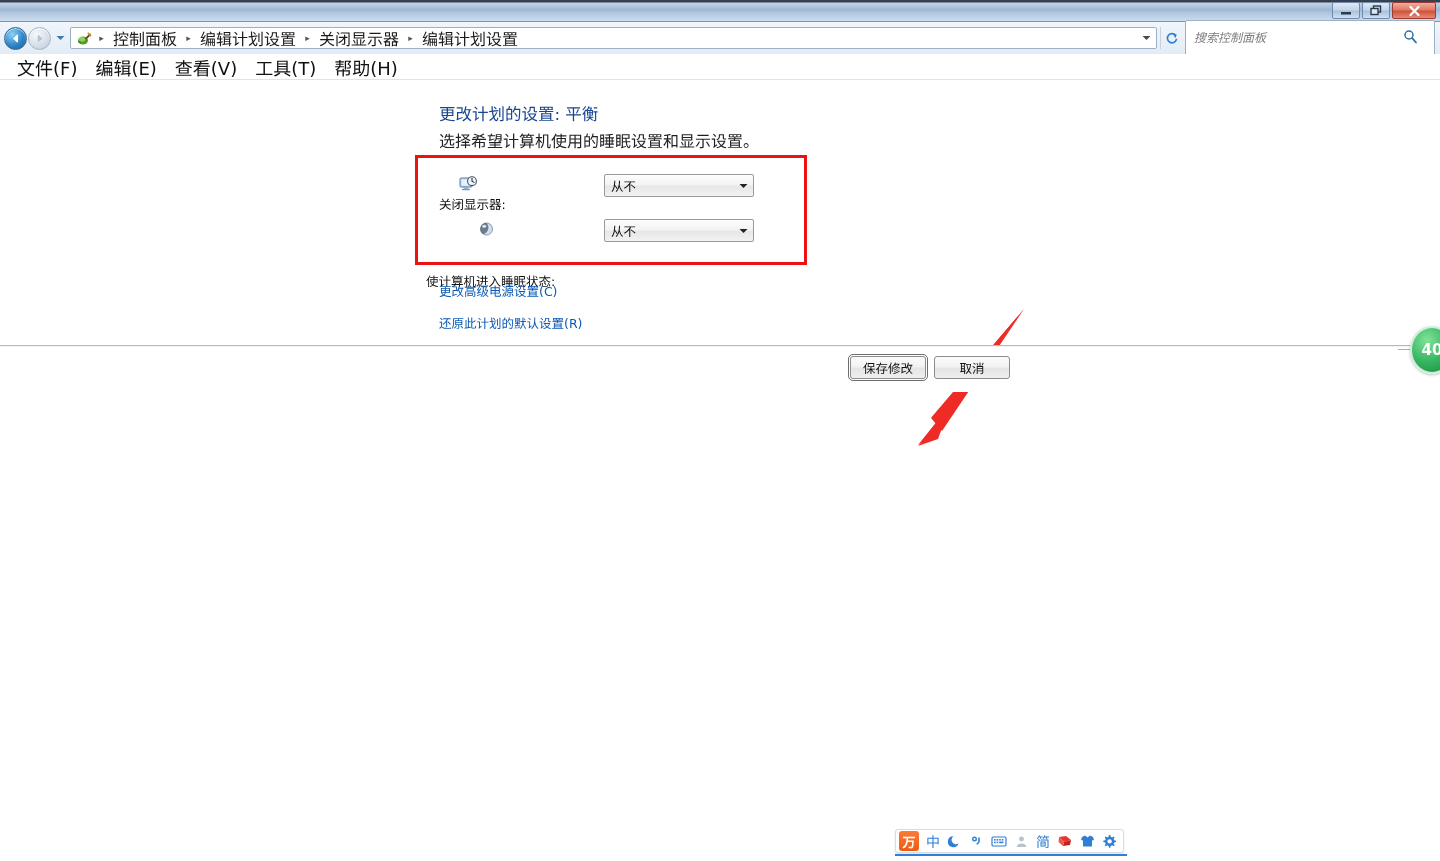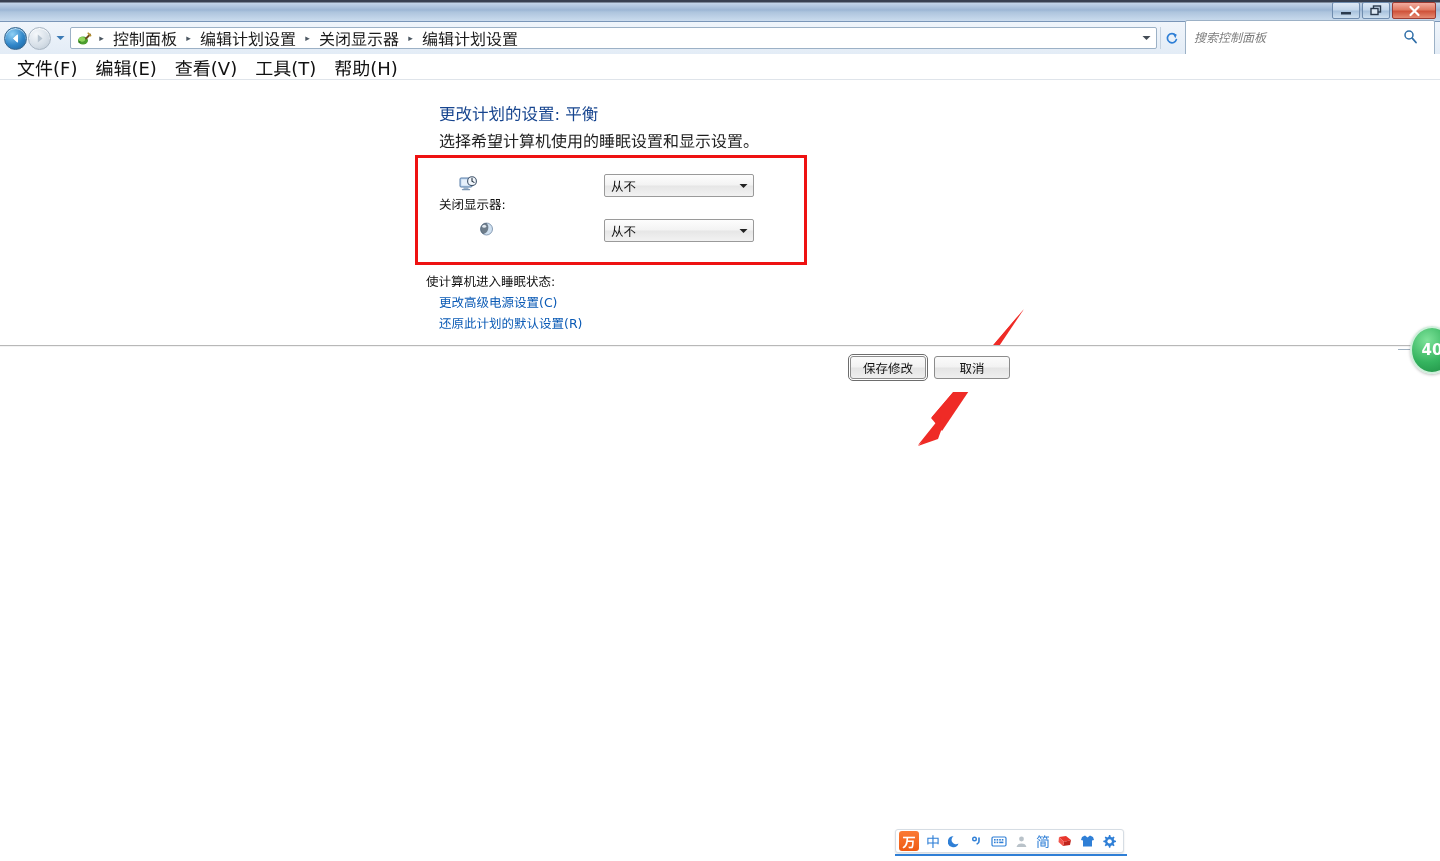--- a/index.html
+++ b/index.html
@@ -175,21 +175,21 @@
   }
   #combo-display { left: 592px; top: 94px; }
   #combo-sleep   { left: 592px; top: 139px; }
   .combotext { flex: 1 1 auto; font-size: 12.5px; color: #111; padding-left: 6px; white-space: nowrap; }
   .comboarrow { width: 20px; display: flex; align-items: center; justify-content: center; }
 
   .pagelink {
     position: absolute; left: 427px;
     font-size: 12.5px; color: #0a5ab5; cursor: pointer; white-space: nowrap;
   }
-  #link-advanced { top: 212px; text-align: right; }
+  #link-advanced { top: 201px; text-align: right; }
   #link-restore  { top: 233px; }
 
   
   #footersep {
     position: absolute; left: 0; top: 345px;
     width: 1440px; height: 1px;
     background: #b8b8b8;
   }
   #footersep2 {
     position: absolute; left: 0; top: 346px;

